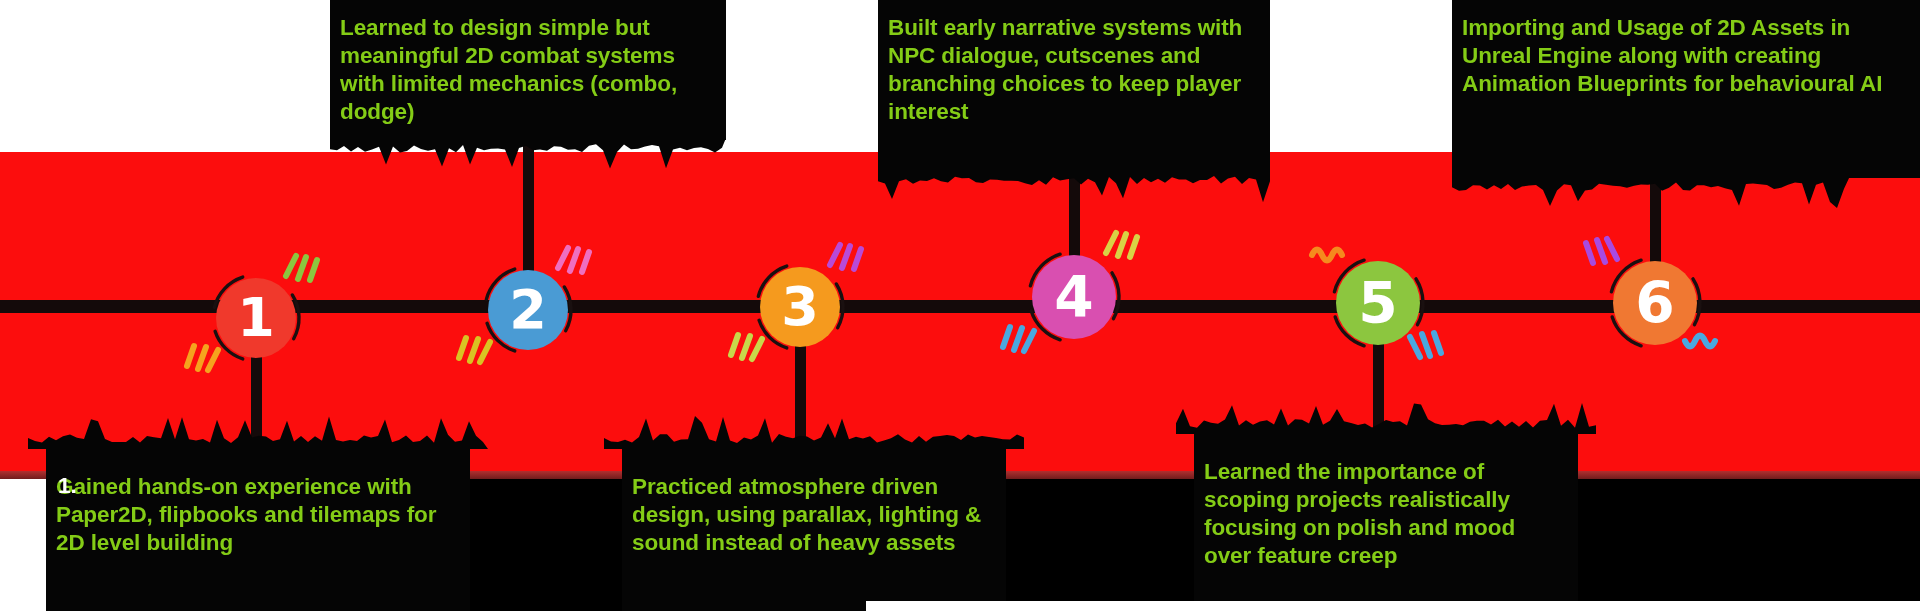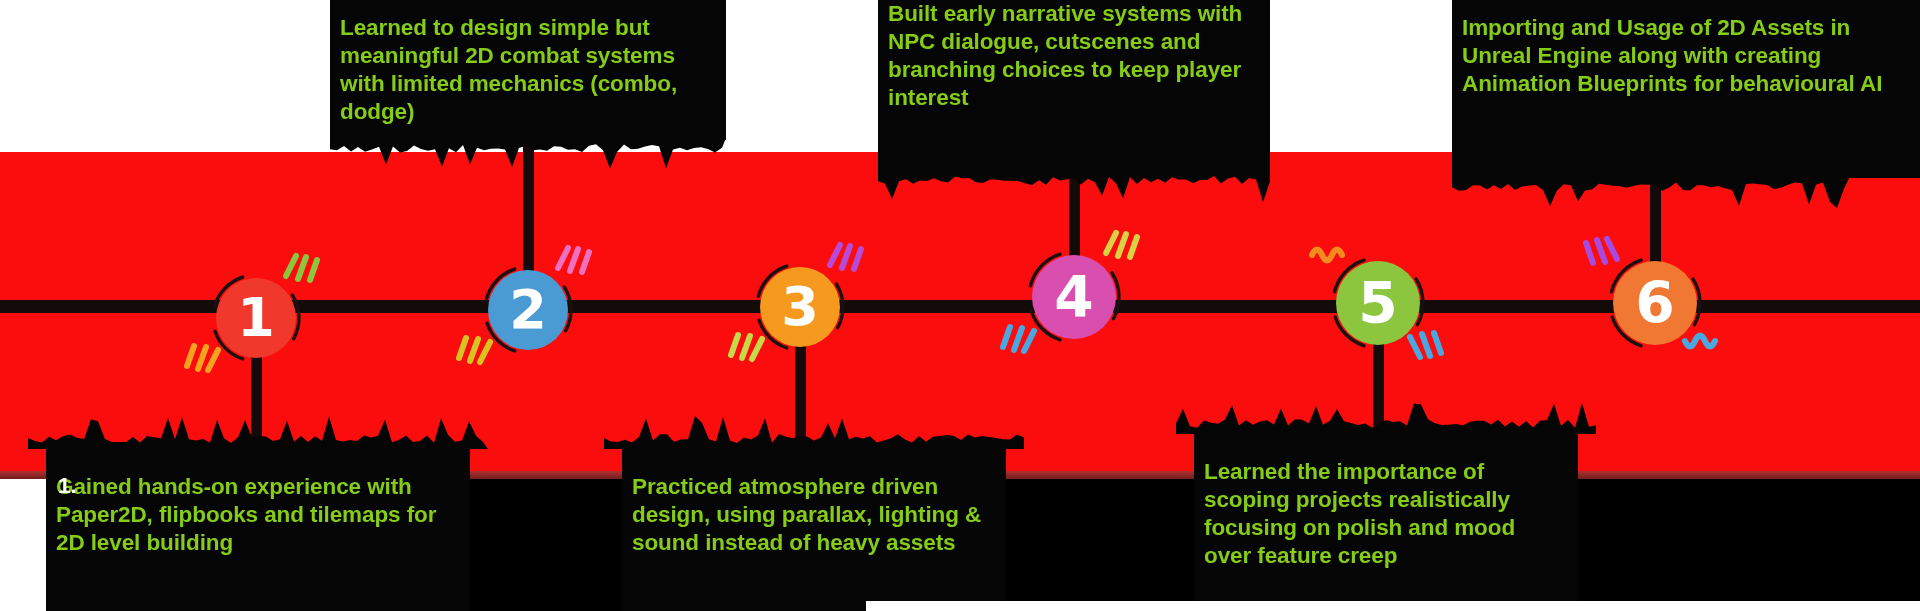--- a/index.html
+++ b/index.html
@@ -109,21 +109,21 @@
 
   <div id="panels">
       <div class="panel top" style="left: 330px; top: 0px; width: 396px; height: 140px; display: flex; align-items: flex-start; justify-content: center; padding-top: 14px;">
         <span class="txt">Learned to design simple but meaningful 2D combat systems with limited mechanics (combo, dodge)</span>
       </div>
       <div class="brush" style="left: 330px; top: 138px; width: 396px;">
         <svg width="396" height="30" viewBox="0 0 396 30">
           <path d="M0,0 L0,11.218402777777778 L7,12.144868827160494 L14,7.95096450617284 L21,13.414467592592592 L28,8.979822530864197 L35,13.758140432098767 L42,11.527199074074073 L49,8.73144290123457 L56,26.48198302469136 L63,8.556597222222223 L70,14.399729938271605 L77,13.122492283950617 L84,7.502662037037037 L91,10.984683641975309 L98,12.679668209876542 L105,11.365393518518518 L112,28.486304012345677 L119,10.153510802469135 L126,14.144791666666666 L133,6.904591049382716 L140,26.544020061728396 L147,9.840856481481481 L154,12.23954475308642 L161,10.851195987654322 L168,10.453587962962963 L175,11.49116512345679 L182,29.07503858024691 L189,9.982986111111112 L196,7.659452160493827 L203,12.215547839506172 L210,11.429050925925926 L217,12.744405864197532 L224,8.272723765432099 L231,8.791782407407407 L238,11.746026234567902 L245,11.24656635802469 L252,14.071180555555555 L259,7.6643132716049385 L266,6.1370756172839505 L273,12.26724537037037 L280,30.499266975308643 L287,13.944251543209877 L294,6.379976851851852 L301,11.250887345679011 L308,10.66809413580247 L315,8.409375 L322,6.919174382716049 L329,8.308603395061729 L336,30.355439814814815 L343,11.504128086419753 L350,9.865779320987654 L357,12.218171296296298 L364,10.005748456790123 L371,9.339621913580247 L378,10.997569444444444 L385,14.42403549382716 L392,9.730131172839506 L396,0 Z" fill="#050505"></path>
         </svg>
       </div>
-      <div class="panel top" style="left: 878px; top: 0px; width: 392px; height: 172px; display: flex; align-items: flex-start; justify-content: center; ">
+      <div class="panel top" style="left: 878px; top: 0px; width: 392px; height: 172px; display: flex; align-items: flex-start; justify-content: center; padding-top: 14px;">
         <span class="txt">Built early narrative systems with NPC dialogue, cutscenes and branching choices to keep player interest</span>
       </div>
       <div class="brush" style="left: 878px; top: 170px; width: 392px;">
         <svg width="392" height="30" viewBox="0 0 392 30">
           <path d="M0,0 L0,11.250578703703704 L7,13.482600308641976 L14,28.92758487654321 L21,11.363310185185185 L28,9.234220679012346 L35,13.651427469135804 L42,10.392708333333333 L49,10.902507716049382 L56,8.291936728395061 L63,11.33877314814815 L70,12.487461419753087 L77,6.8491126543209875 L84,8.20150462962963 L91,7.989081790123457 L98,12.32295524691358 L105,12.980902777777779 L112,9.407368827160493 L119,9.713464506172839 L126,10.676967592592593 L133,10.742322530864197 L140,11.020640432098766 L147,13.289699074074074 L154,14.993942901234568 L161,10.244483024691359 L168,14.819097222222222 L175,7.162229938271605 L182,10.384992283950616 L189,9.265162037037037 L196,8.247183641975308 L203,14.442168209876543 L210,8.627893518518519 L217,12.24880401234568 L224,25.416010802469135 L231,6.907291666666667 L238,13.167091049382716 L245,28.306520061728396 L252,7.103356481481481 L259,14.00204475308642 L266,8.11369598765432 L273,12.216087962962963 L280,8.75366512345679 L287,12.837538580246914 L294,7.245486111111111 L301,9.421952160493827 L308,9.478047839506173 L315,13.191550925925926 L322,10.006905864197531 L329,10.035223765432098 L336,6.054282407407407 L343,13.508526234567901 L350,8.509066358024691 L357,6.8336805555555555 L364,13.926813271604939 L371,7.899575617283951 L378,9.529745370370371 L385,32.261766975308646 L392,11.206751543209876 L392,0 Z" fill="#050505"></path>
         </svg>
       </div>
       <div class="panel top" style="left: 1452px; top: 0px; width: 472px; height: 178px; display: flex; align-items: flex-start; justify-content: center; padding-top: 14px;">
         <span class="txt">Importing and Usage of 2D Assets in Unreal Engine along with creating Animation Blueprints for behavioural AI</span>
       </div>

